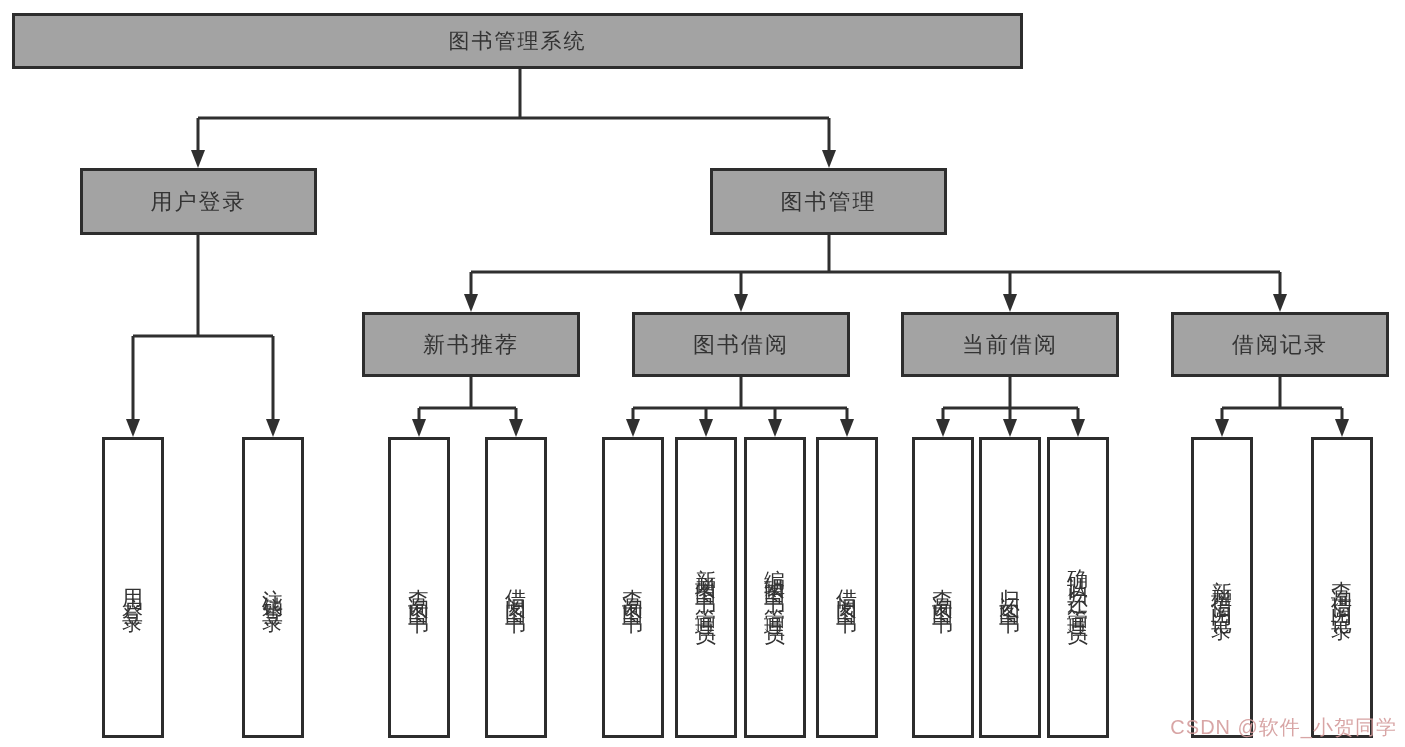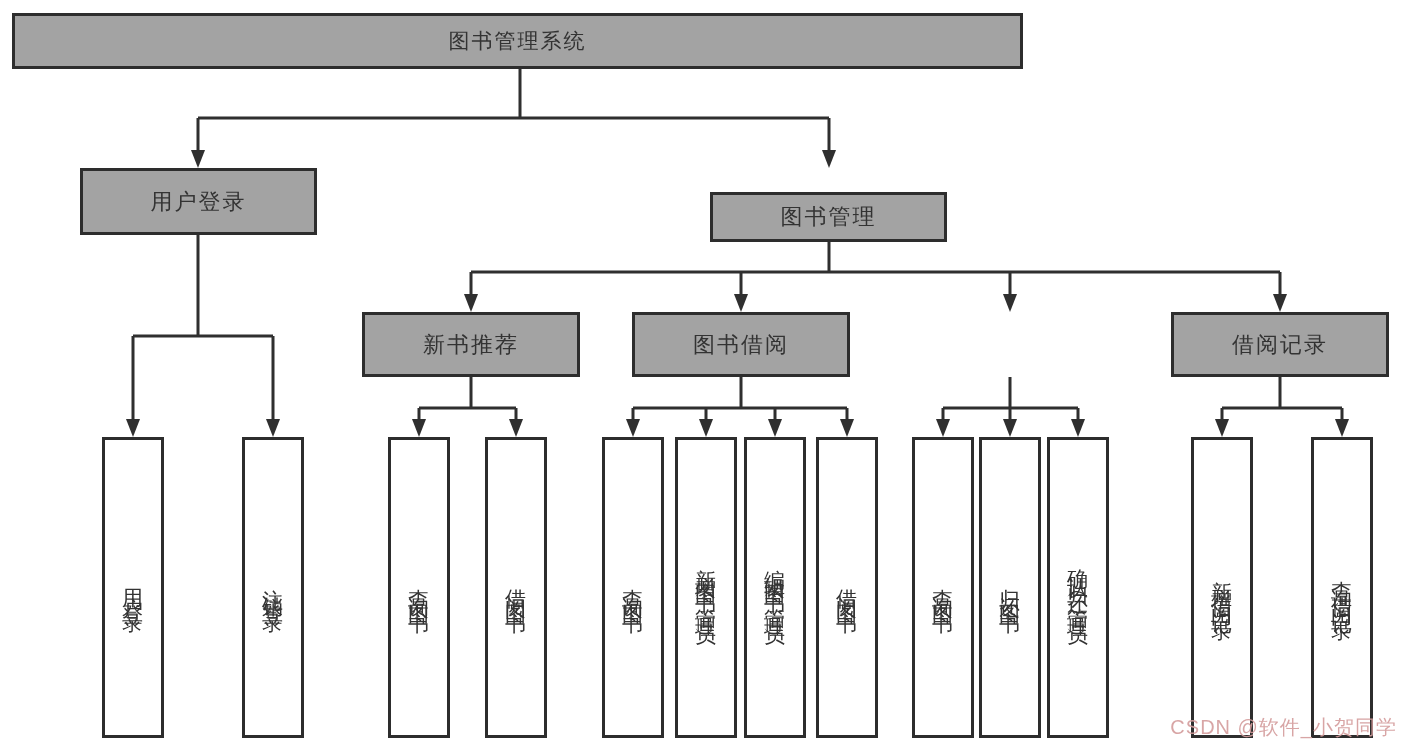--- a/index.html
+++ b/index.html
@@ -94,29 +94,32 @@
     </g>
   </svg>
 
   <div class="node" style="left:12px;top:13px;width:1011px;height:56px;font-size:21px;">
     <span>图书管理系统</span>
   </div>
 
   <div class="node" style="left:80px;top:168px;width:237px;height:67px;">
     <span>用户登录</span>
   </div>
-  <div class="node" style="left:710px;top:168px;width:237px;height:50px;margin-top:24px;">
+  <div class="node" style="left:710px;top:168px;width:237px;height:67px;">
     <span>图书管理</span>
   </div>
 
   <div class="node" style="left:362px;top:312px;width:218px;height:65px;">
     <span>新书推荐</span>
   </div>
   <div class="node" style="left:632px;top:312px;width:218px;height:65px;">
     <span>图书借阅</span>
+  </div>
+  <div class="node" style="left:901px;top:312px;width:218px;height:65px;">
+    <span>当前借阅</span>
   </div>
   <div class="node" style="left:1171px;top:312px;width:218px;height:65px;">
     <span>借阅记录</span>
   </div>
 
   <div class="leaf" style="left:102px;">
     <span class="vtext">用户登录</span>
   </div>
   <div class="leaf" style="left:242px;">
     <span class="vtext">注销登录</span>

